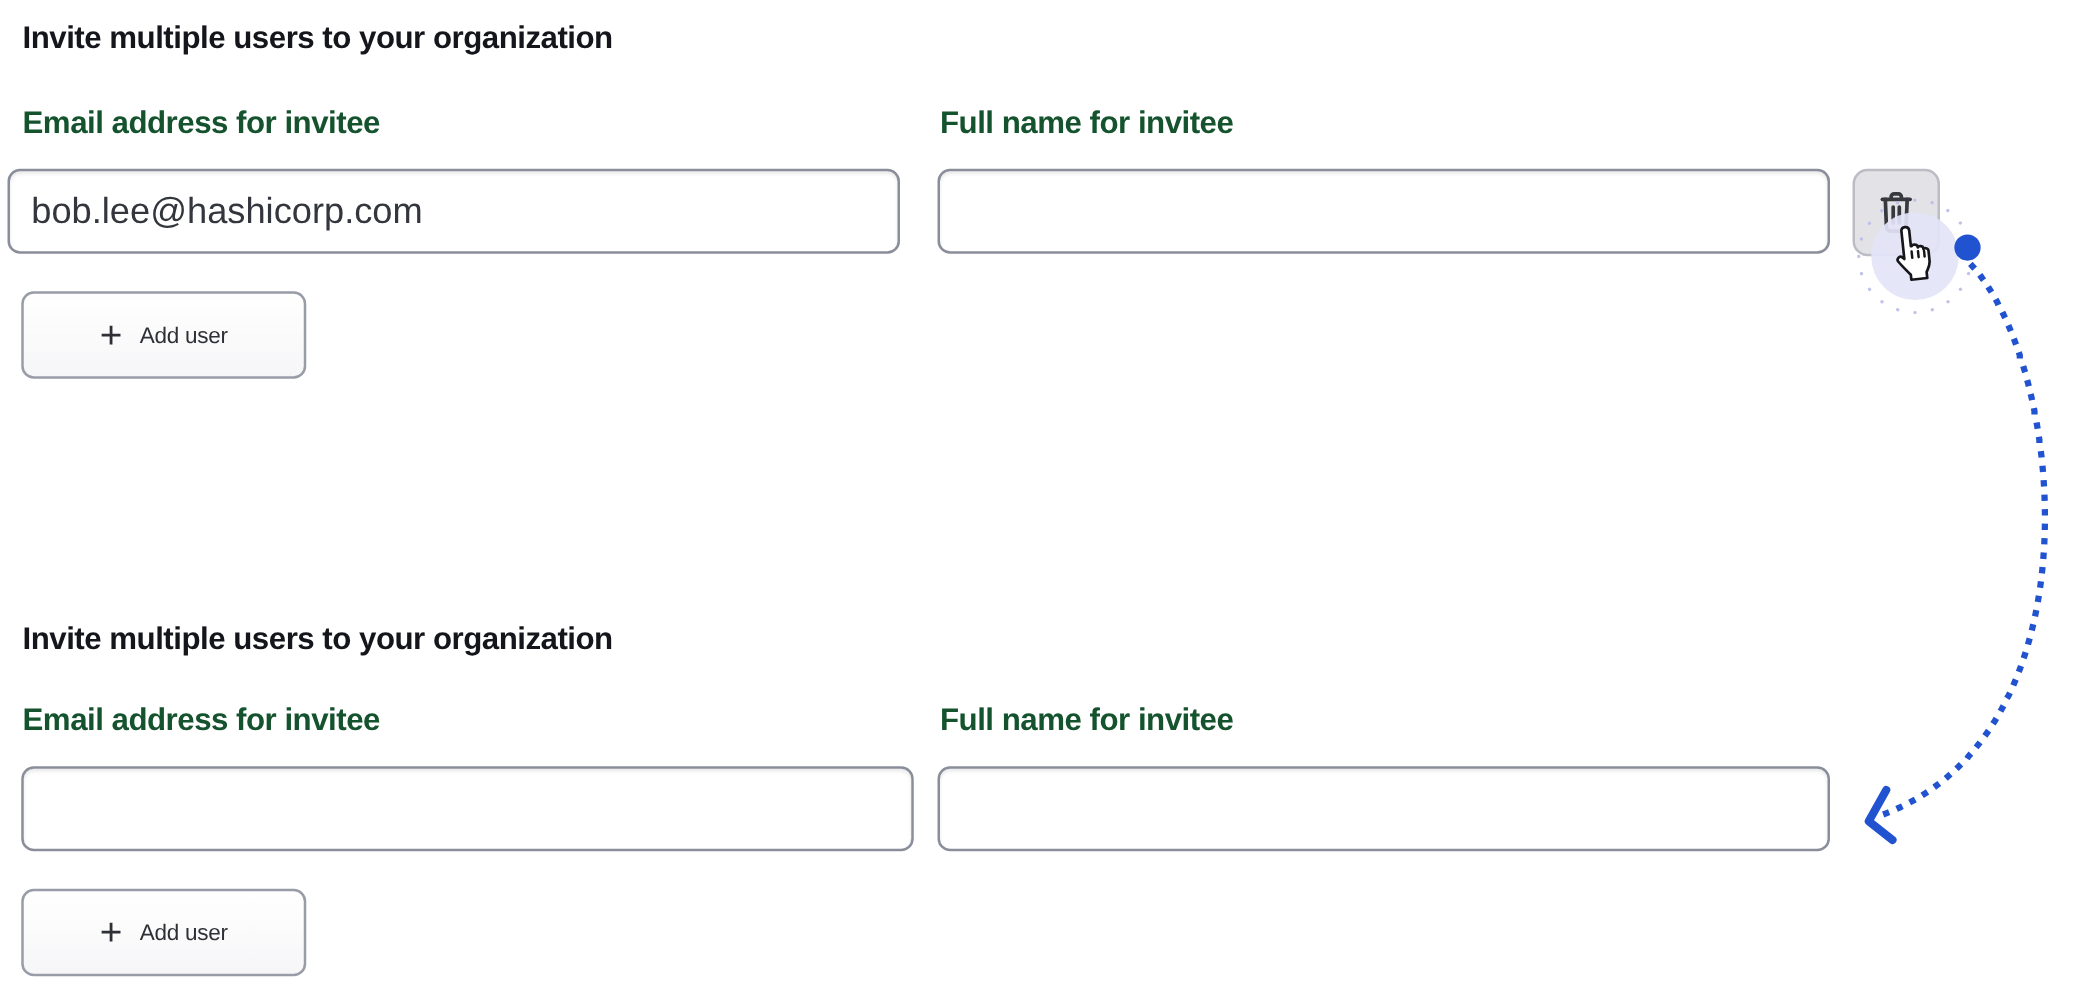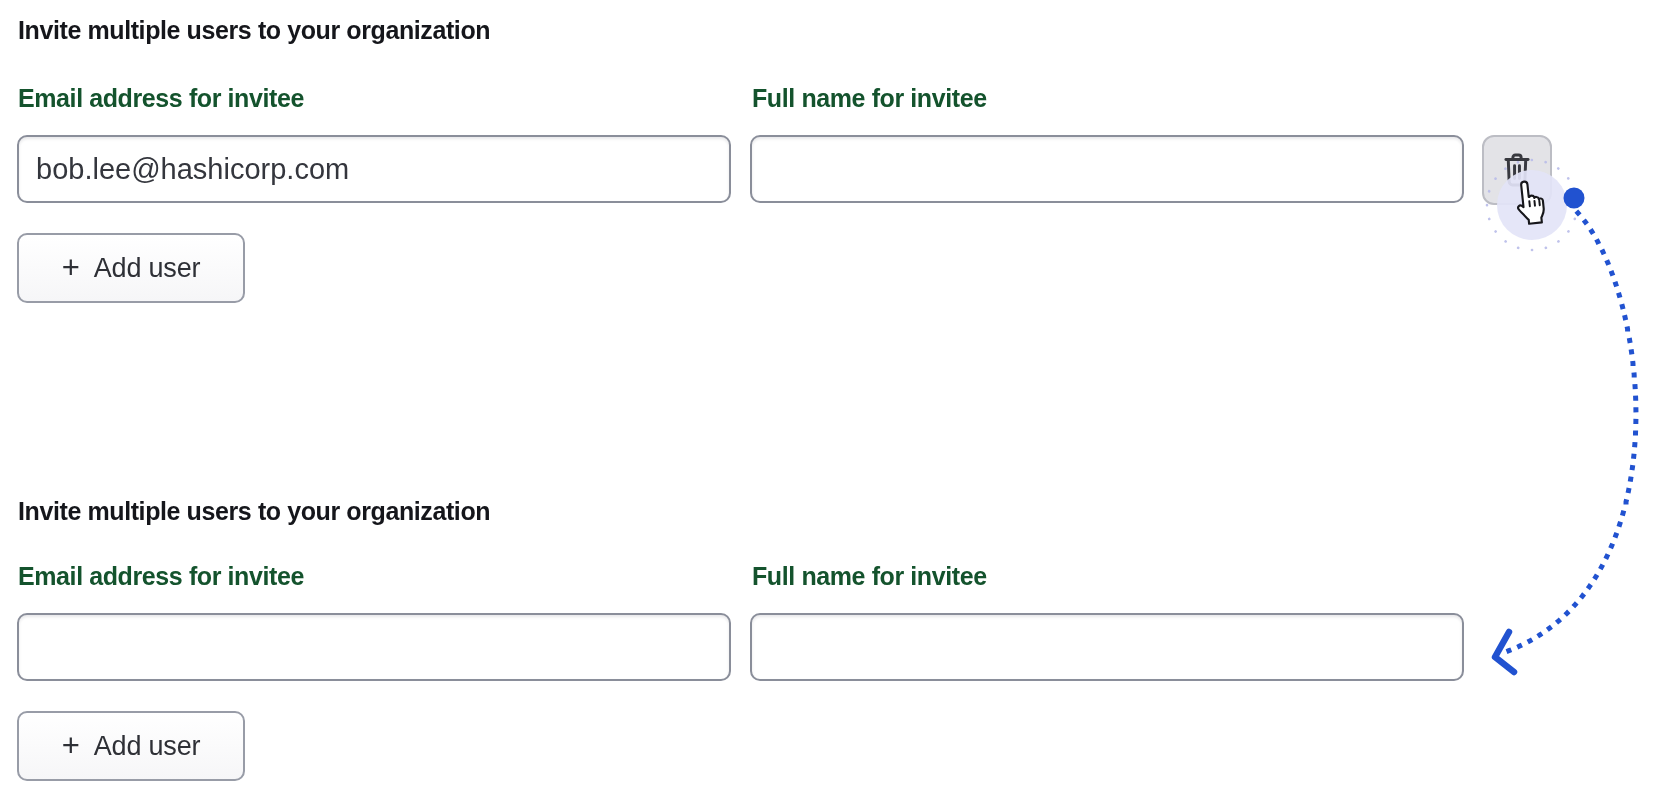--- a/index.html
+++ b/index.html
@@ -20,38 +20,38 @@
     font-family:"Liberation Sans","DejaVu Sans",sans-serif;
     font-size:29px;color:#34363d;padding:0 17px;outline:none;
   }
   .add-btn{
     box-sizing:border-box;width:228px;height:70px;border:2px solid #989ca7;border-radius:10px;
     background:linear-gradient(180deg,#ffffff 0%,#f6f6f8 100%);
     display:flex;align-items:center;justify-content:center;gap:14px;cursor:pointer;
     font-family:"Liberation Sans","DejaVu Sans",sans-serif;
   }
   .add-btn .plus{font-size:31px;font-weight:400;color:#2e3036;line-height:1;margin-top:-2px;}
-  .add-btn .add-label{font-size:27px;font-weight:500;color:#2e3036;letter-spacing:-0.2px;}
+  .add-btn .add-label{font-size:18px;font-weight:500;color:#2e3036;letter-spacing:-0.2px;}
   .trash-btn{
     box-sizing:border-box;width:70px;height:70px;border:2px solid #bcbdc4;border-radius:12px;
     background:#e3e3e7;display:flex;align-items:center;justify-content:center;cursor:pointer;padding:0;
   }
   .overlay{pointer-events:none;}
 </style>
 </head>
 <body>
 
 <div class="canvas">
 
   <div class="abs heading" style="left:18px;top:14px;">Invite multiple users to your organization</div>
 
   <div class="abs field-label" style="left:18px;top:84px;">Email address for invitee</div>
   <div class="abs field-label" style="left:752px;top:84px;">Full name for invitee</div>
 
-  <input class="abs text-input" style="left: 17px; top: 135px;" type="text" value="bob.lee@hashicorp.com">
+  <input class="abs text-input" style="left: 6px; top: 135px;" type="text" value="bob.lee@hashicorp.com">
   <input class="abs text-input" style="left: 750px; top: 135px;" type="text" value="">
 
   <button class="abs trash-btn" style="left:1482px;top:135px;">
     <span style="display:flex;">
       <svg width="32" height="36" viewBox="0 0 24 28" fill="none">
         <path d="M8.8 5.5 V4.3 C8.8 3.2 9.6 2.4 10.7 2.4 H13.3 C14.4 2.4 15.2 3.2 15.2 4.3 V5.5" stroke="#38393f" stroke-width="2.3" stroke-linecap="round"></path>
         <path d="M3.4 5.8 H20.6" stroke="#38393f" stroke-width="2.3" stroke-linecap="round"></path>
         <path d="M5.2 5.8 L5.9 23.1 C5.95 24.5 7.1 25.6 8.5 25.6 H15.5 C16.9 25.6 18.05 24.5 18.1 23.1 L18.8 5.8" stroke="#38393f" stroke-width="2.3" stroke-linecap="round" stroke-linejoin="round"></path>
         <path d="M10.1 10.6 V20.6 M13.9 10.6 V20.6" stroke="#38393f" stroke-width="2.3" stroke-linecap="round"></path>
       </svg>

